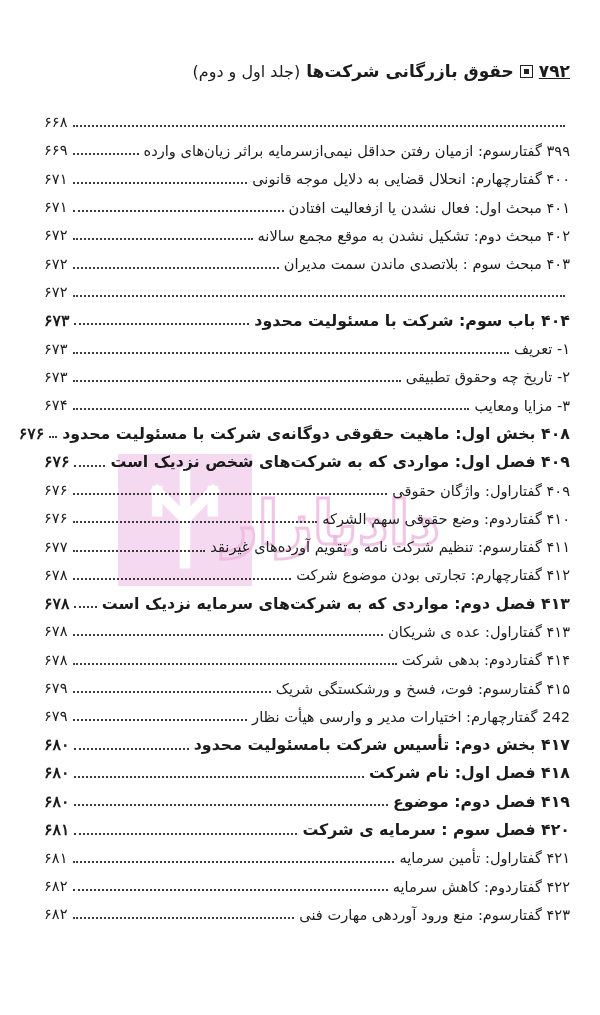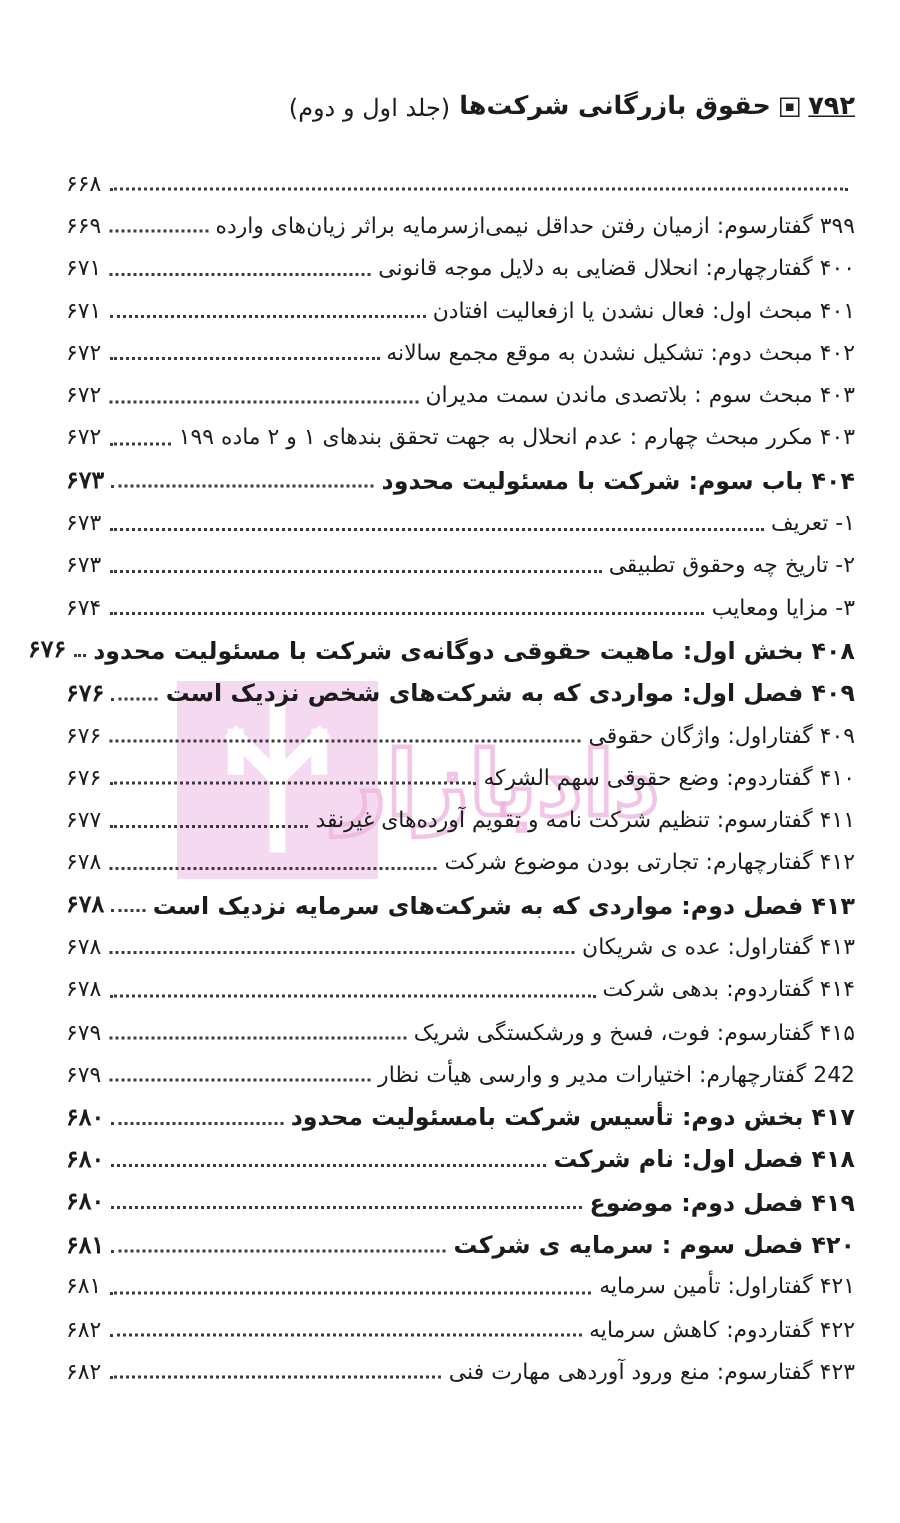--- a/index.html
+++ b/index.html
@@ -143,21 +143,20 @@
     <span class="p">۶۷۲</span>
   </div>
 
   <div class="row">
     <span class="t">۴۰۳ مبحث سوم : بلاتصدی ماندن سمت مدیران</span>
     <span class="dots"></span>
     <span class="p">۶۷۲</span>
   </div>
 
   <div class="row">
-    <span class="t">۴۰۳ مکرر مبحث چهارم : عدم انحلال به جهت تحقق بندهای ۱ و ۲ ماده ۱۹۹</span>
     <span class="dots"></span>
     <span class="p">۶۷۲</span>
   </div>
 
   <div class="row bold">
     <span class="t">۴۰۴ باب سوم: شرکت با مسئولیت محدود</span>
     <span class="dots"></span>
     <span class="p">۶۷۳</span>
   </div>
 

